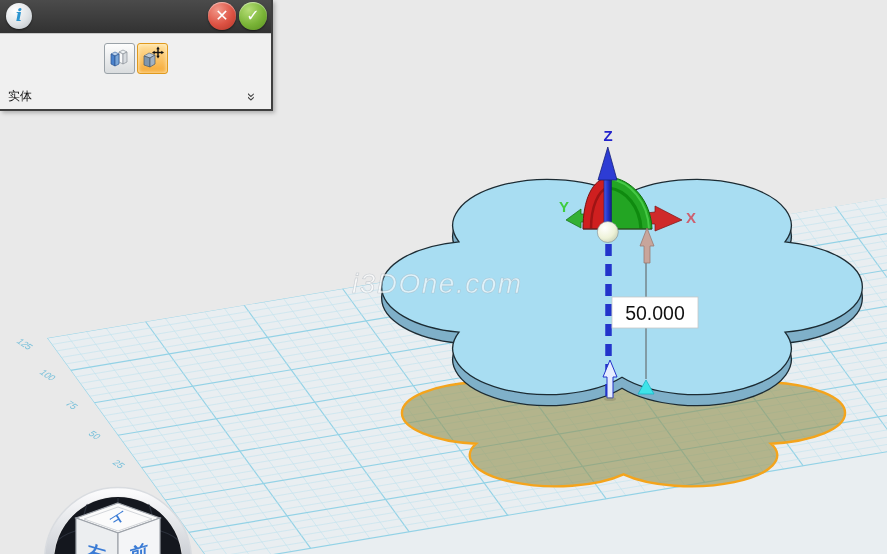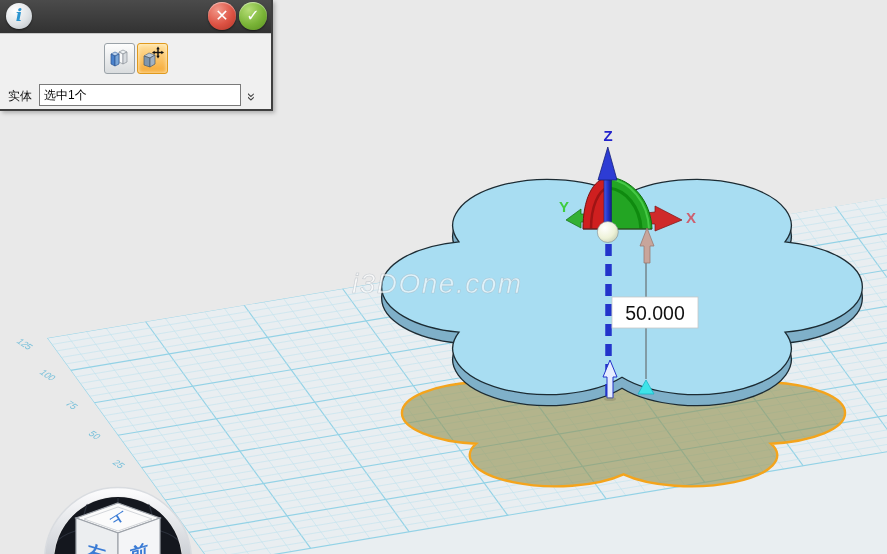--- a/index.html
+++ b/index.html
@@ -275,18 +275,17 @@
         </g>
         <polygon points="17,0.5 15.3,3.2 18.7,3.2" fill="#111"></polygon>
         <polygon points="17,12.5 15.3,9.8 18.7,9.8" fill="#111"></polygon>
         <polygon points="11,6.5 13.7,4.8 13.7,8.2" fill="#111"></polygon>
         <polygon points="23,6.5 20.3,4.8 20.3,8.2" fill="#111"></polygon>
       </svg>
     </button>
   </div>
   <div class="entity-row">
     <span class="entity-label">实体</span>
-    <input class="entity-input" type="text" value="选中1个" style="">
     <button class="expand-btn">
       <span class="dbl-chevron"></span>
     </button>
   </div>
 </div>
 
 </body></html>

